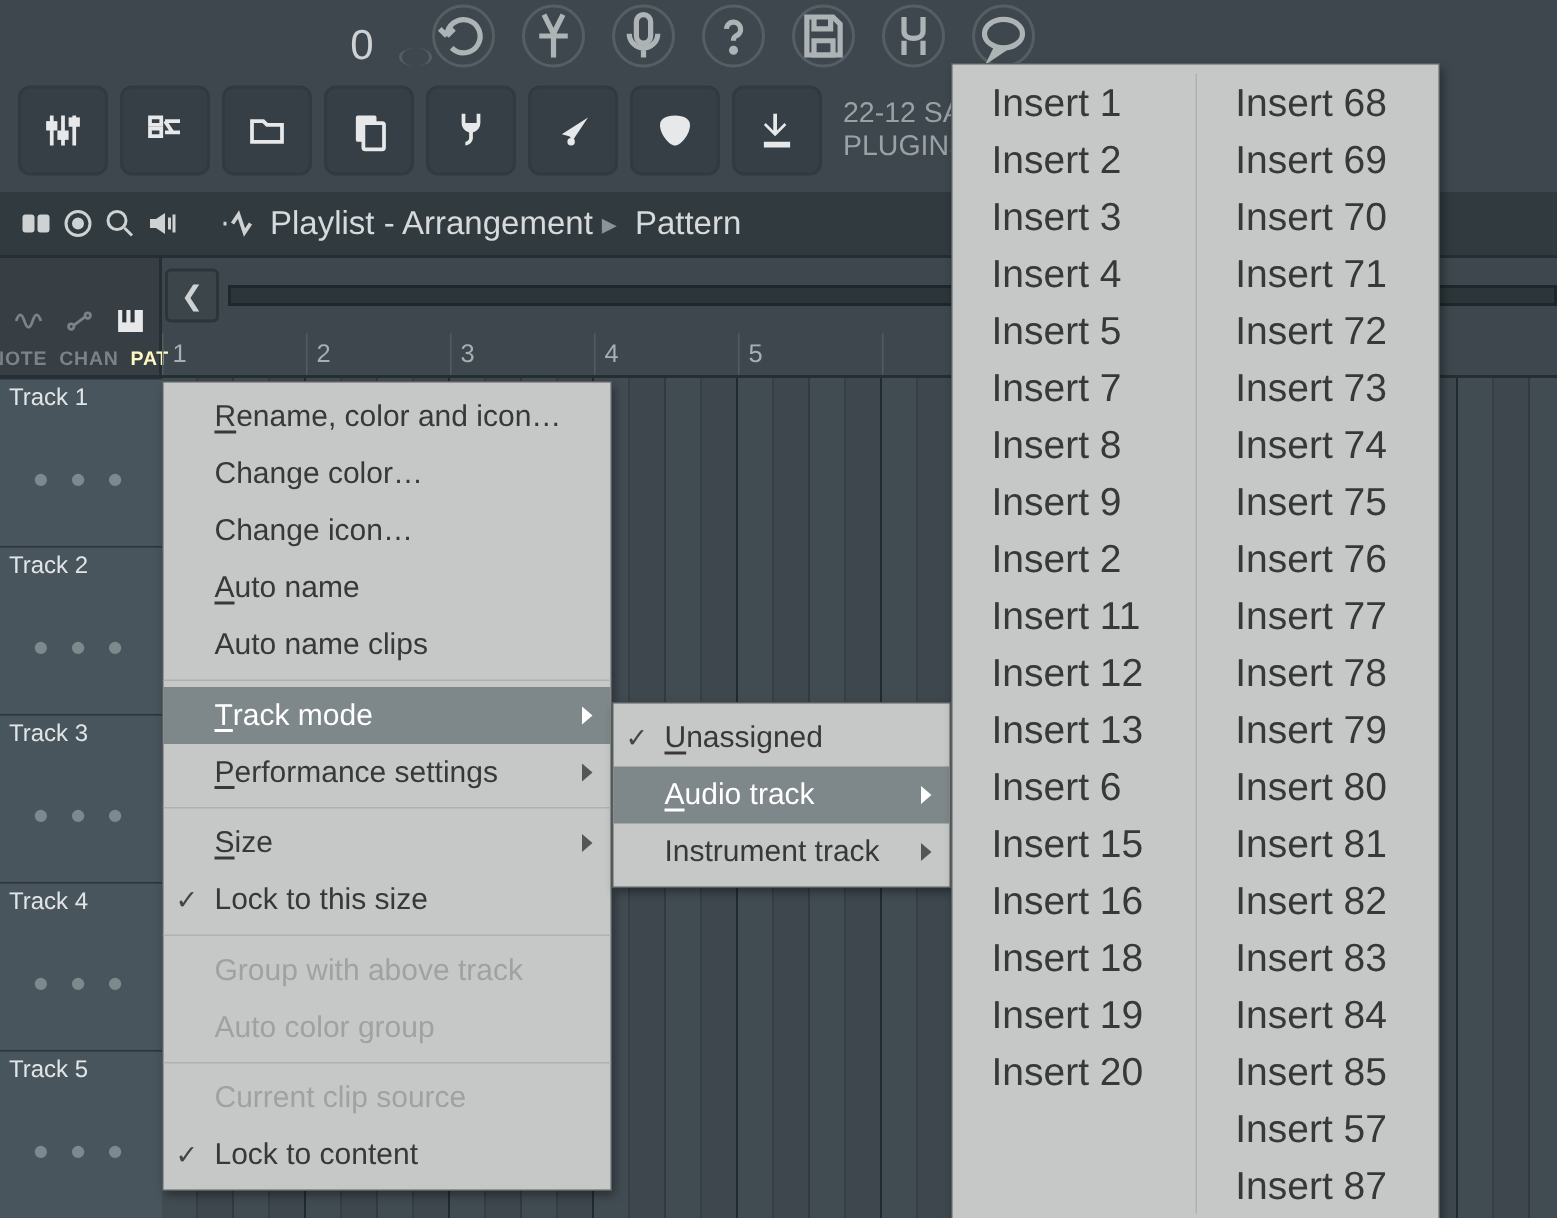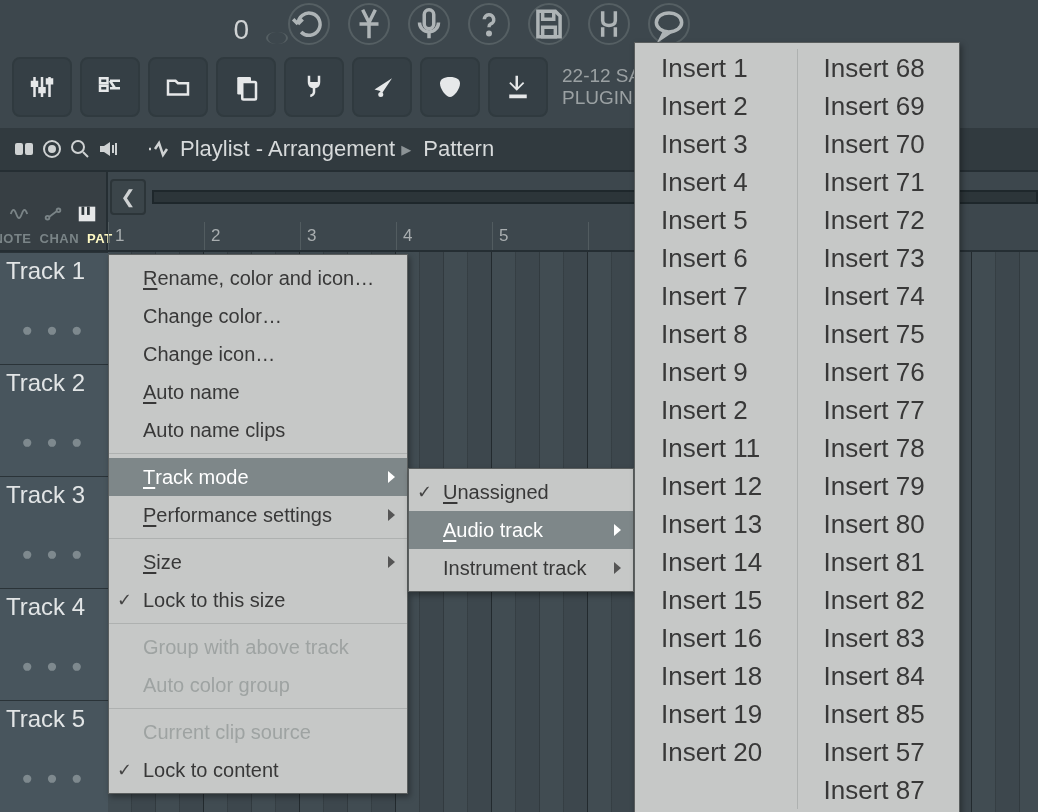--- a/index.html
+++ b/index.html
@@ -83,21 +83,21 @@
     gap:2px; padding-bottom:4px;
   }
   .mode-tabs .icons-row { display:flex; gap:12px; margin-bottom:4px;}
   .mode-tabs .mini-ico { width:22px; height:22px; }
   .mode-tabs .labels-row { display:flex; gap:8px; }
   .mode-tabs .lab { font-size:13px; color:#7a8487; font-weight:700; letter-spacing:0.5px;}
   .mode-tabs .lab.active { color:#fef9c3;}
   .track-head-stack { flex:1; display:flex; flex-direction:column;}
   .track-head { height:112px; background:#48555d; border-top:1px solid #2a3338; 
     display:flex; flex-direction:column; }
-  .track-head .name {color:#e2e5e6; font-size:24px; padding:4px 6px;}
+  .track-head .name {color:#e2e5e6; font-size:16px; padding:4px 6px;}
   .track-head .dots {color:#7e898e; text-align:center; margin-top:30px; letter-spacing:4px;}
 
   .grid-col { flex:1; display:flex; flex-direction:column;}
   .grid-head {
     height:80px; display:flex; flex-direction:column;
     border-bottom:2px solid #252e33;
   }
   .grid-head .row1 { flex:1; display:flex; align-items:center;}
   .grid-head .scroll-left {
     width:36px; height:36px; background:#3b454a; border:2px solid #2c3539; border-radius:4px;
@@ -400,29 +400,28 @@
     <div class="item has-sub">Instrument track</div>
   </div>
 
 <div class="menu inserts">
   <div class="col divider" id="insert-col1">
       <div class="item">Insert 1</div>
       <div class="item">Insert 2</div>
       <div class="item">Insert 3</div>
       <div class="item">Insert 4</div>
       <div class="item">Insert 5</div>
-      <div class="item">Insert 6</div>
       <div class="item">Insert 7</div>
       <div class="item">Insert 8</div>
       <div class="item">Insert 9</div>
       <div class="item">Insert 2</div>
       <div class="item">Insert 11</div>
       <div class="item">Insert 12</div>
       <div class="item">Insert 13</div>
-      <div class="item">Insert 14</div>
+      <div class="item">Insert 6</div>
       <div class="item">Insert 15</div>
       <div class="item">Insert 16</div>
       <div class="item">Insert 18</div>
       <div class="item">Insert 19</div>
       <div class="item">Insert 20</div>
     </div>
   <div class="col" id="insert-col2">
       <div class="item">Insert 68</div>
       <div class="item">Insert 69</div>
       <div class="item">Insert 70</div>

